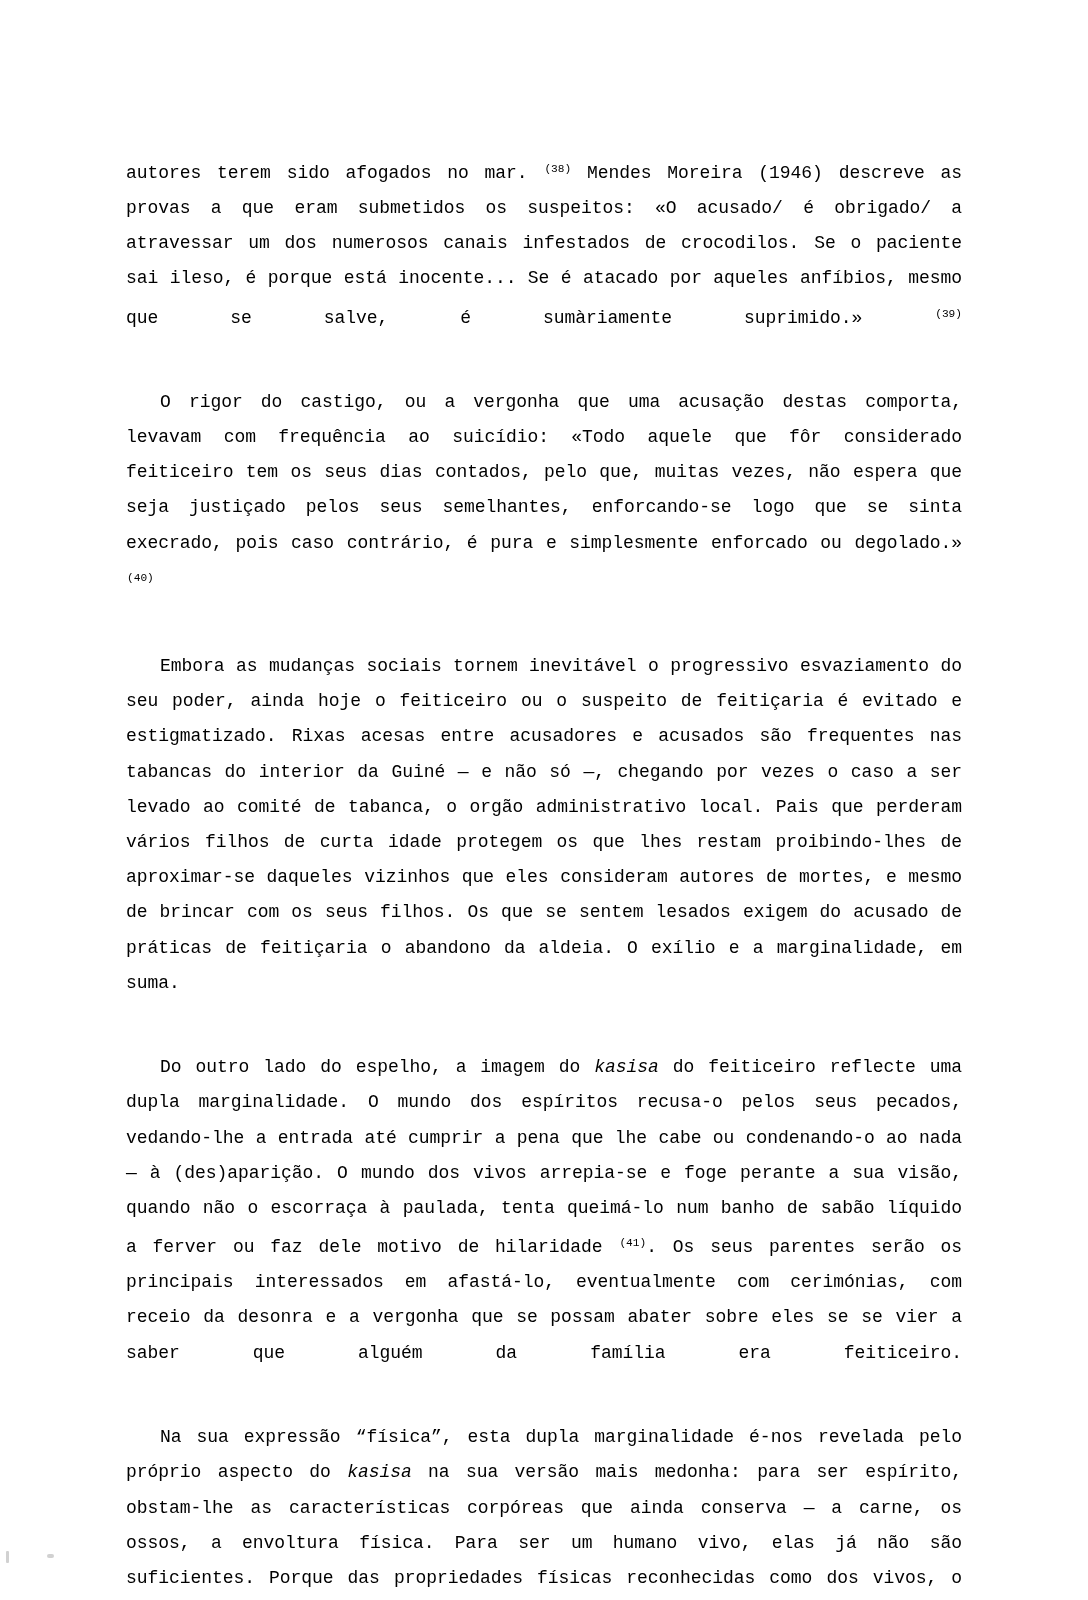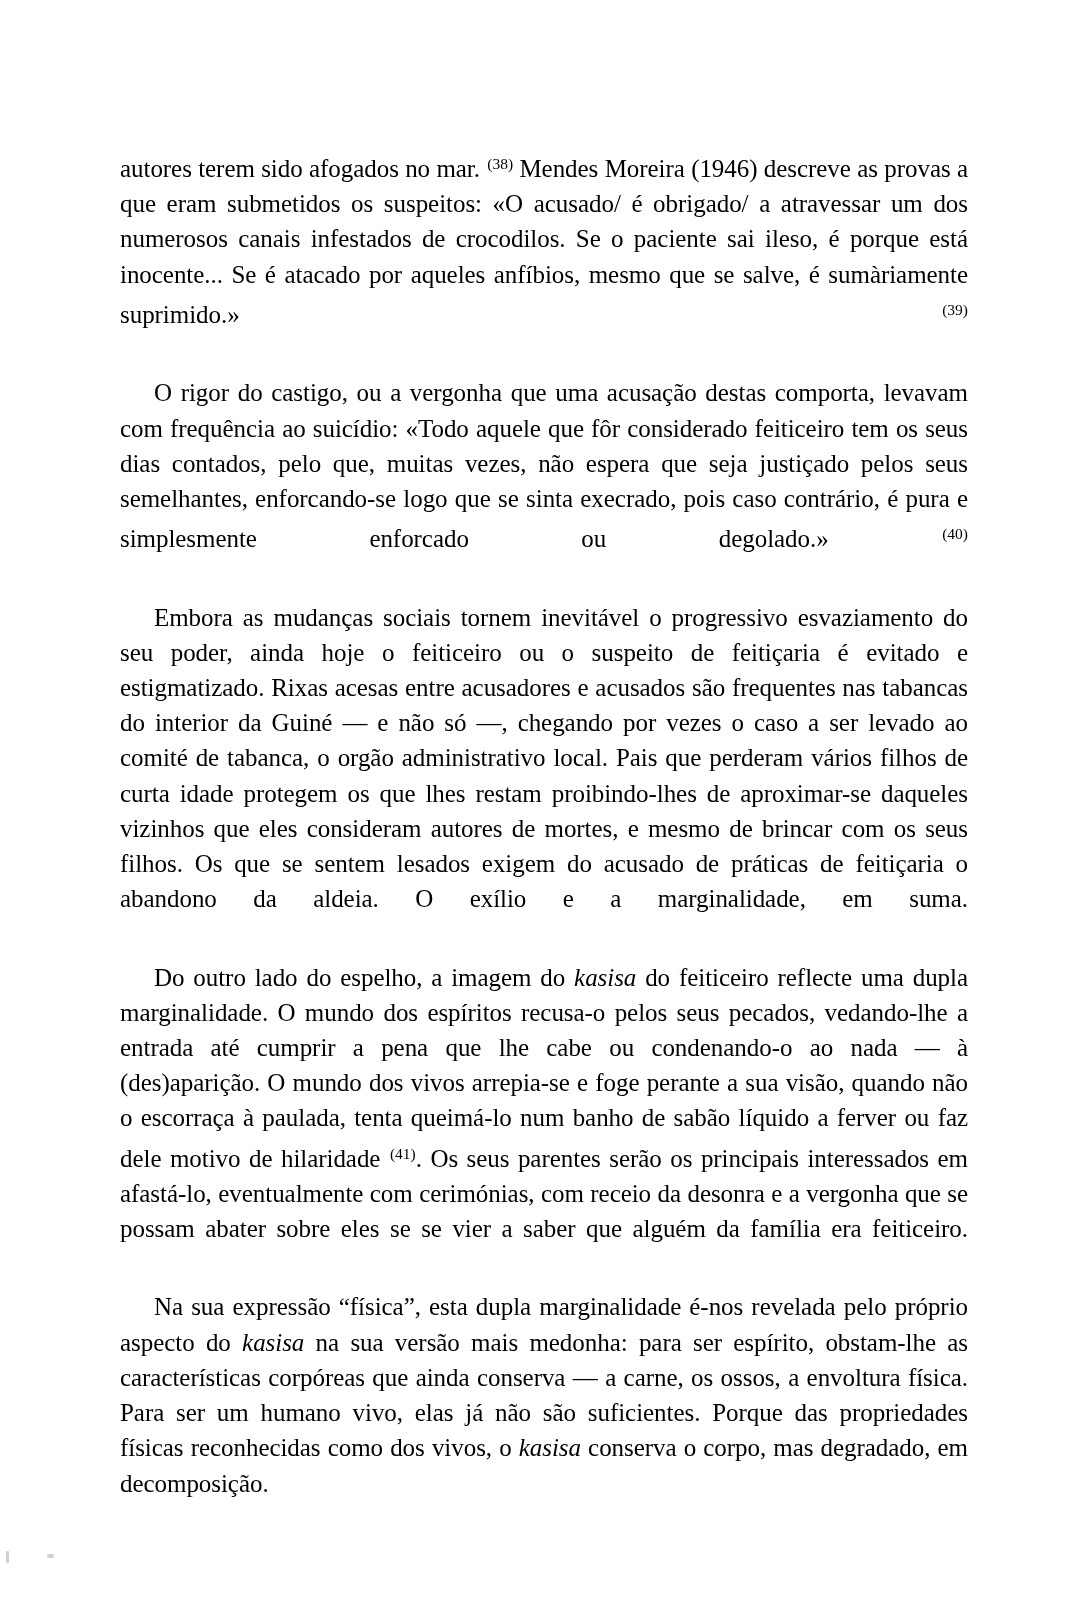--- a/index.html
+++ b/index.html
@@ -26,27 +26,28 @@
   }
 
   #text-block {
     position: absolute;
     left: 112px;
     top: 138px;
     width: 864px;
   }
 
   p.para {
-    margin: 8px;
-    font-size: 25px;
+    margin: 14px;
+    font-size: 18px;
     line-height: 35.2px;
     text-align: justify;
     text-justify: inter-word;
     letter-spacing: -0.05px;
     word-spacing: 0px;
+    font-family: Liberation Mono, monospace;
     -webkit-font-smoothing: none;
   }
 
   p.para.indent {
     text-indent: 34px;
   }
 
   
   p.para::after {
     content: "";

